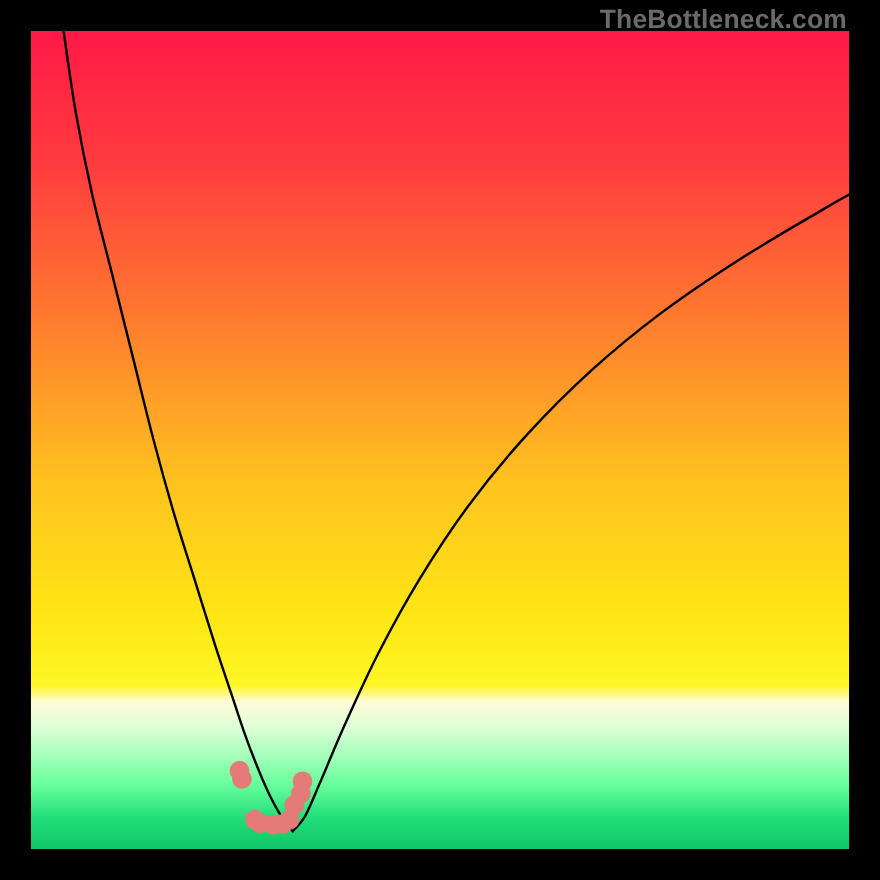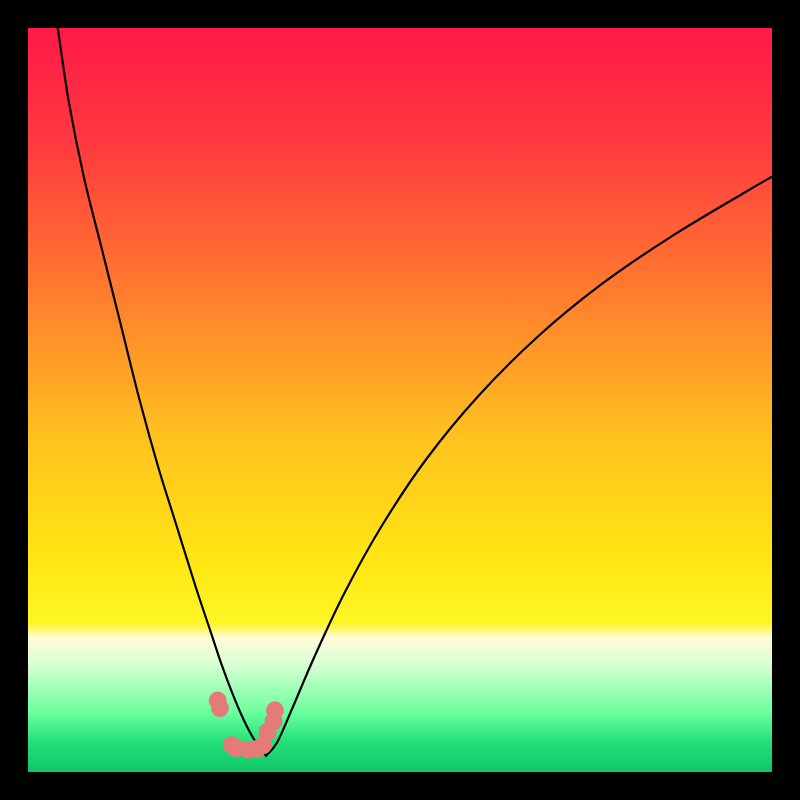--- a/index.html
+++ b/index.html
@@ -71,13 +71,14 @@
           <circle cx="220.22" cy="721.68" r="9" fill="#e47b78"></circle>
           <circle cx="229.15" cy="720.94" r="9" fill="#e47b78"></circle>
           <circle cx="235.10" cy="717.22" r="9" fill="#e47b78"></circle>
           <circle cx="247.01" cy="682.25" r="9" fill="#e47b78"></circle>
           <circle cx="245.52" cy="693.41" r="9" fill="#e47b78"></circle>
           <circle cx="239.57" cy="703.82" r="9" fill="#e47b78"></circle>
         </g>
     </svg>
   </div>
 
+  <div class="watermark">TheBottleneck.com</div>
 </div>
 
 </body></html>

